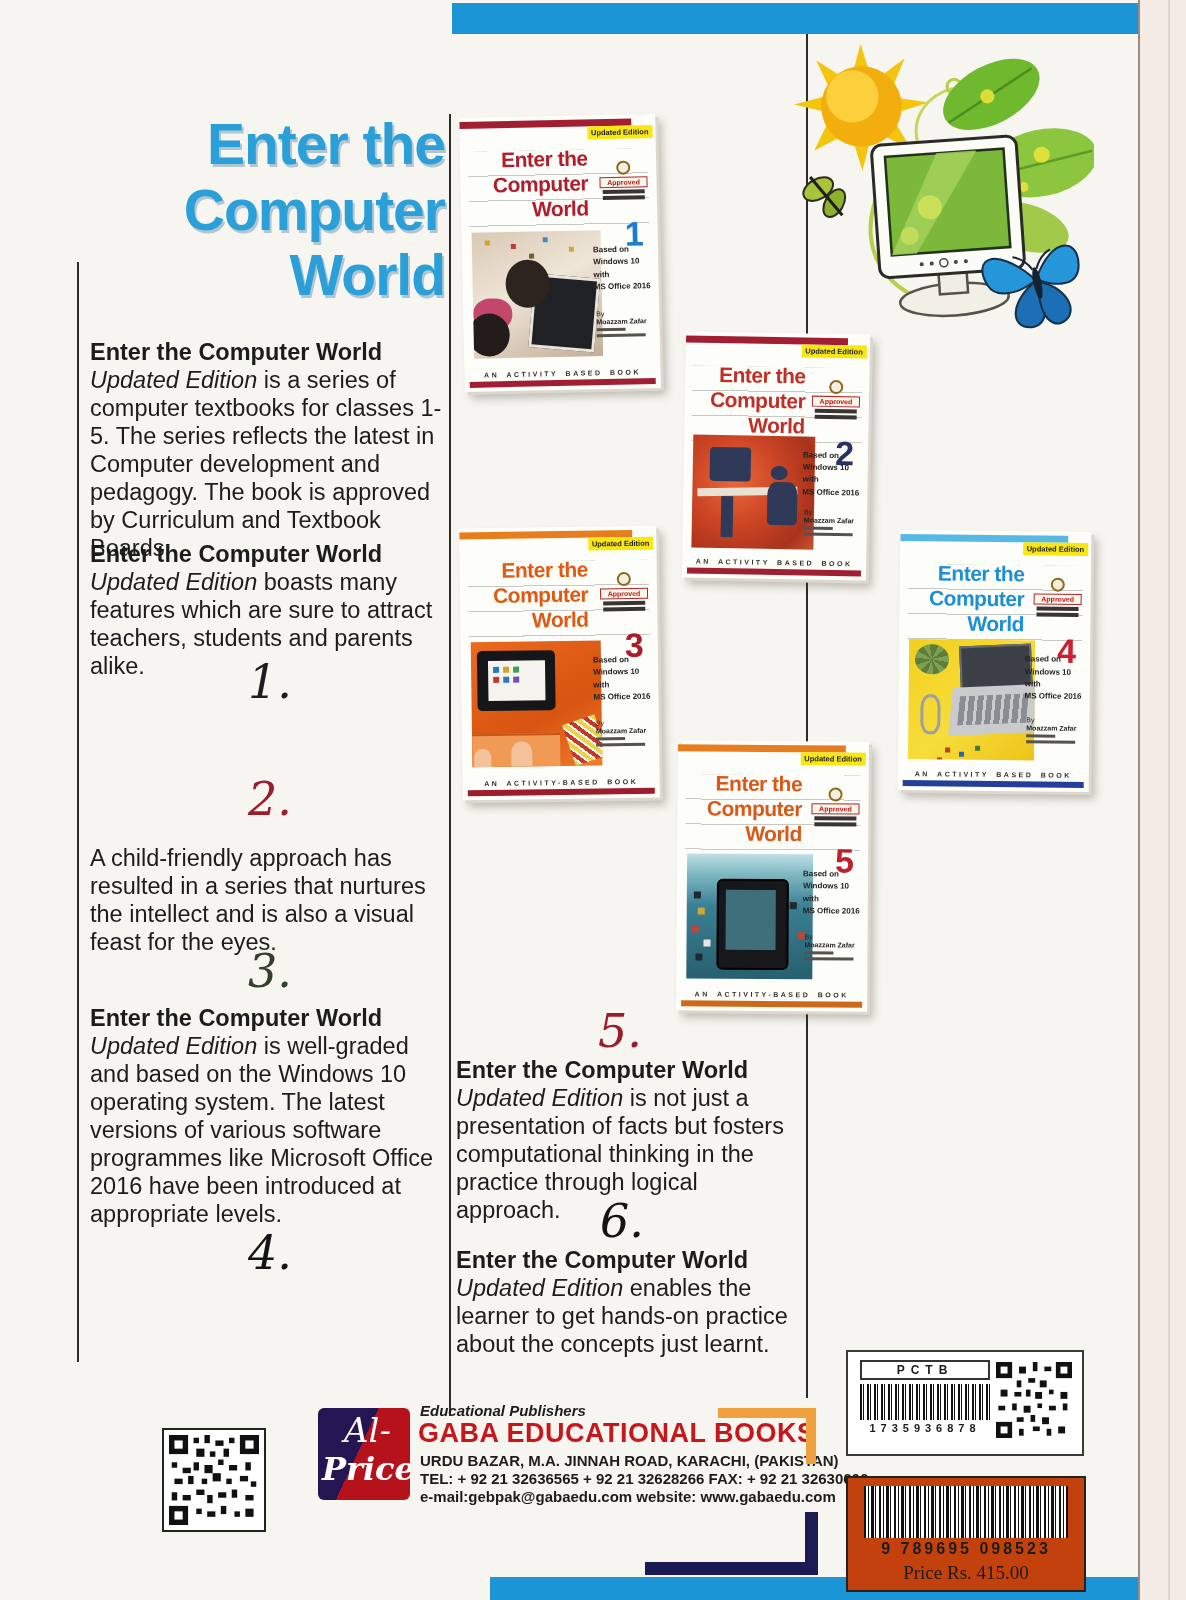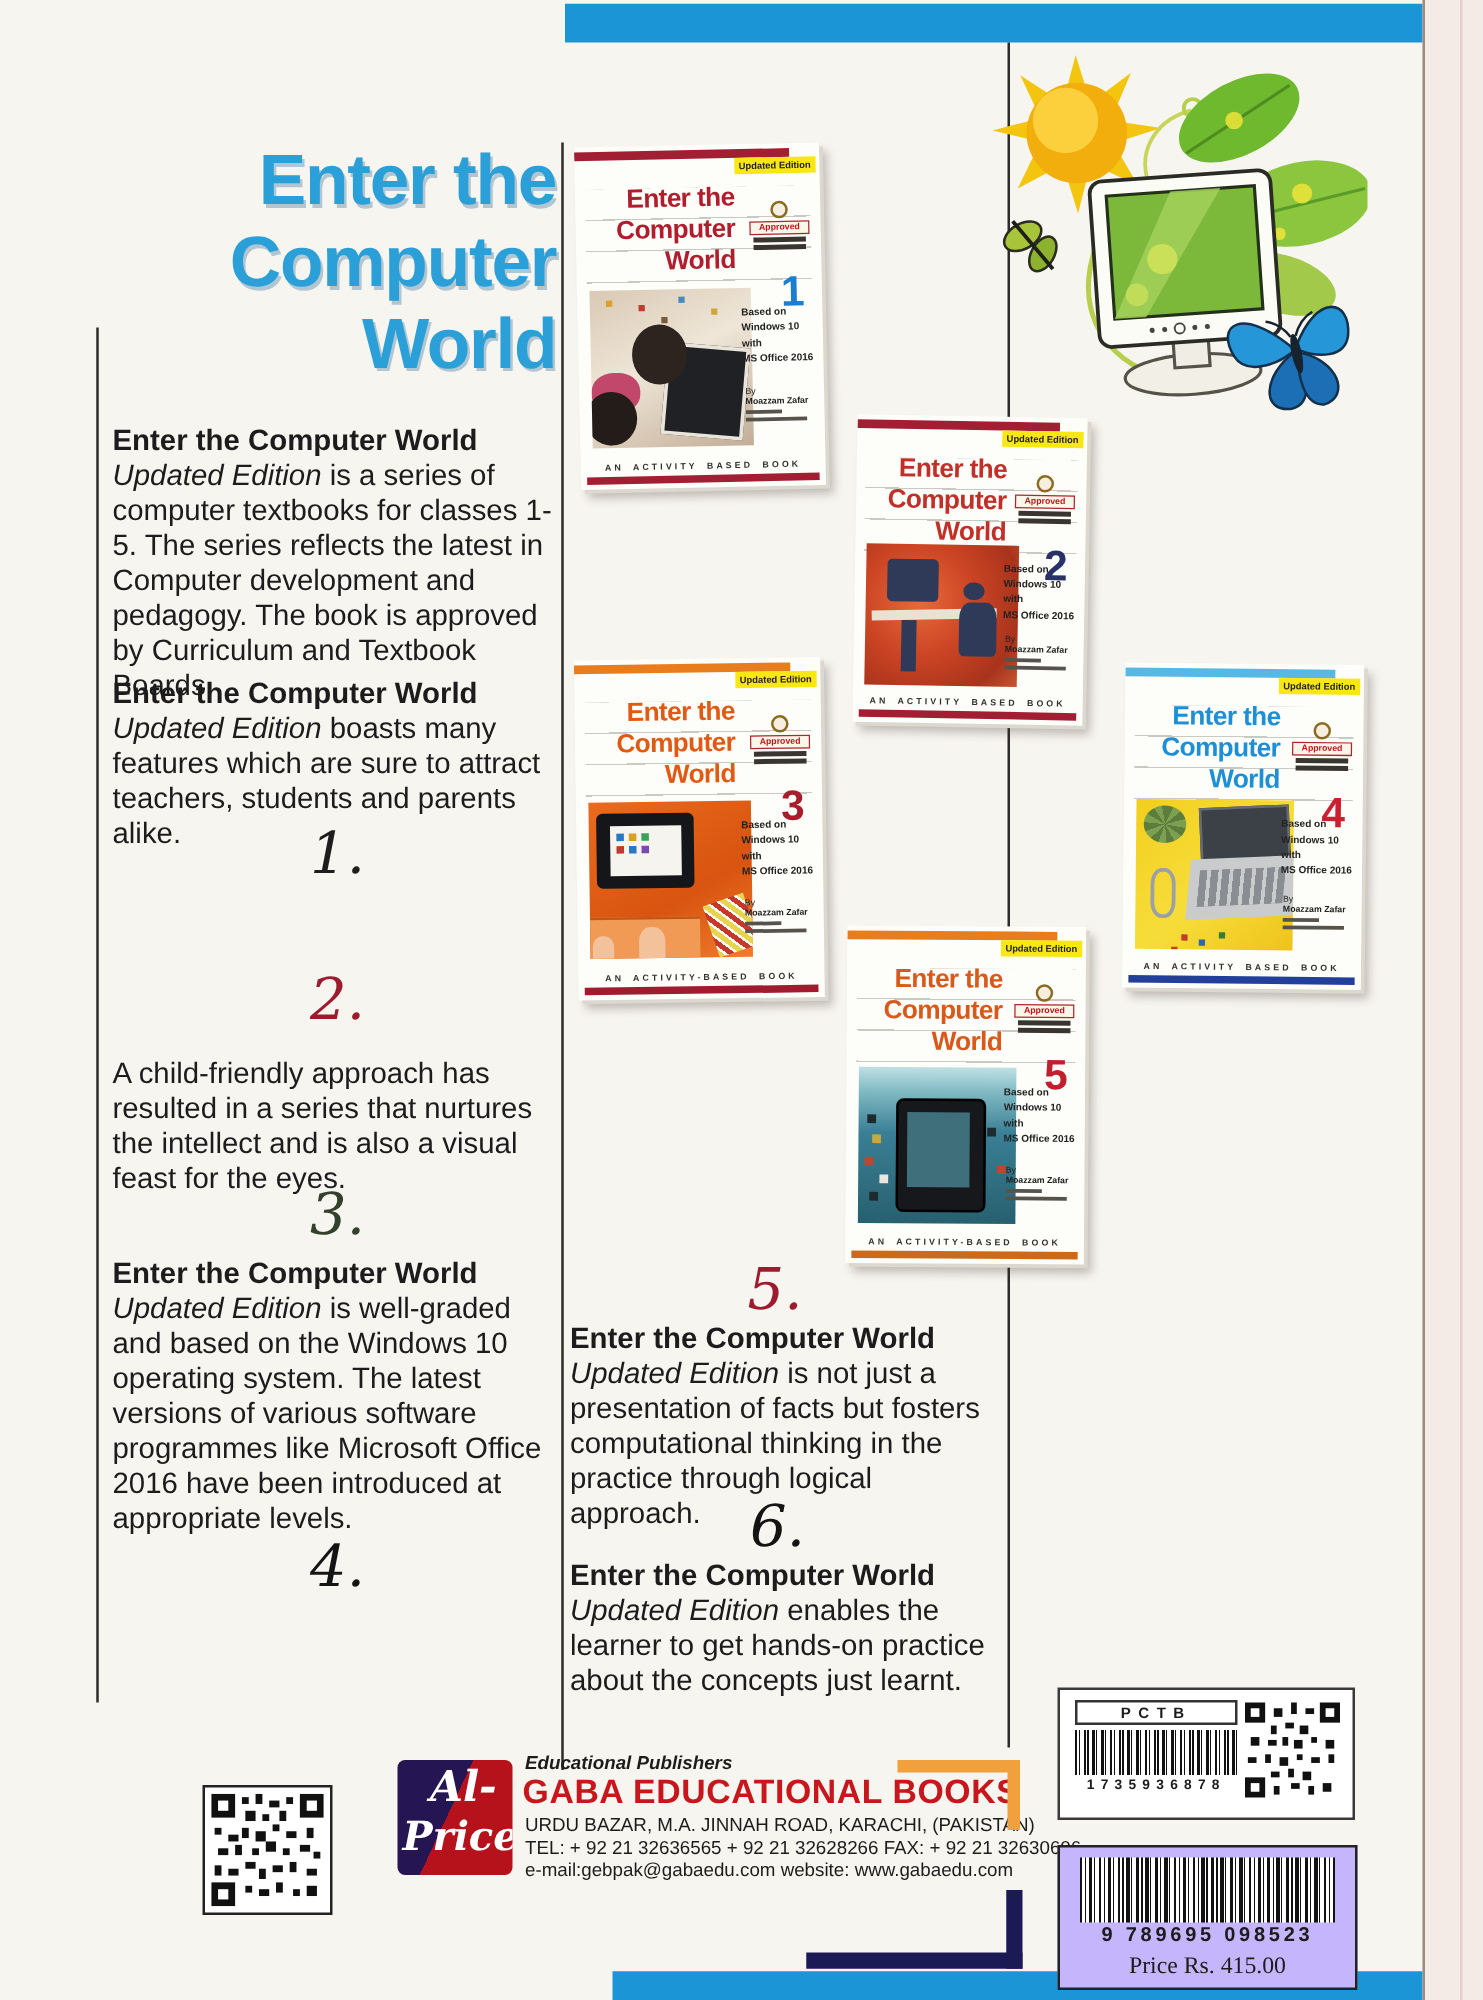--- a/index.html
+++ b/index.html
@@ -107,43 +107,43 @@
           border:2px solid #000;border-radius:6px;}
   .i5-tabscreen{position:absolute;left:31%;top:29%;width:40%;height:48%;background:#3f6f7a;}
   .i5-bits{position:absolute;left:6%;top:30%;width:7px;height:7px;background:#1d2a2e;
            box-shadow:4px 16px 0 #caa93a,-2px 34px 0 #bf4434,10px 48px 0 #e8e6df,2px 62px 0 #1d2a2e,
                       86px -8px 0 #caa93a,96px 10px 0 #1d2a2e,104px 40px 0 #bf4434;}
 
   
   .algaba{left:318px;top:1408px;width:92px;height:92px;border-radius:6px;overflow:hidden;
           background:linear-gradient(115deg,#251553 45%,#b5121b 45%);
           font-family:"DejaVu Serif",serif;font-style:italic;color:#fff;z-index:2;}
-  .algaba .l1{position:absolute;left:26px;top:2px;font-size:34px;font-weight:bold;}
+  .algaba .l1{position:absolute;left:26px;top:2px;font-size:34px;font-weight:normal;}
   .algaba .l2{position:absolute;left:4px;top:42px;font-size:32px;font-weight:bold;}
   .pub-tagline{left:420px;top:1402px;font-size:15px;font-style:italic;font-weight:bold;}
   .pub-name{left:418px;top:1418px;font-size:27px;font-weight:800;color:#c8161d;letter-spacing:.5px;
             white-space:nowrap;}
-  .pub-line{left:420px;font-size:15px;font-weight:normal;white-space:nowrap;}
+  .pub-line{left:420px;font-size:15px;font-weight:bold;white-space:nowrap;}
   .bracket-orange{left:718px;top:1408px;width:88px;height:46px;
                   border-top:10px solid #f0a03c;border-right:10px solid #f0a03c;z-index:1;}
   .bracket-navy{left:645px;top:1512px;width:160px;height:50px;
                 border-bottom:13px solid #1c1a55;border-right:13px solid #1c1a55;z-index:1;}
 
   
   .qr-main{left:162px;top:1428px;width:104px;height:104px;border:2px solid #222;
            background:#fff;padding:5px;box-sizing:border-box;}
   .pctb-box{left:846px;top:1350px;width:234px;height:102px;border:2px solid #3a3a3a;background:#fff;z-index:2;}
   .pctb-label{position:absolute;left:12px;top:8px;width:126px;border:2px solid #333;
               text-align:center;font-size:12px;font-weight:bold;letter-spacing:6px;padding:1px 0;}
   .pctb-bars{position:absolute;left:12px;top:32px;width:130px;height:36px;
              background:repeating-linear-gradient(90deg,#111 0 2px,#fff 2px 3px,#111 3px 4px,#fff 4px 7px,#111 7px 9px,#fff 9px 10px,#111 10px 11px,#fff 11px 14px);}
   .pctb-digits{position:absolute;left:10px;top:70px;width:134px;text-align:center;
                font-size:11px;font-weight:bold;letter-spacing:5px;}
   .pctb-qr{position:absolute;right:10px;top:8px;width:76px;height:80px;}
-  .isbn-box{left:846px;top:1476px;width:236px;height:112px;border:2px solid #222;background:#c4b5fd;z-index:2;}
+  .isbn-box{left:846px;top:1476px;width:236px;height:112px;border:2px solid #222;background:#c2410c;z-index:2;}
   .isbn-bars{position:absolute;left:16px;top:8px;width:204px;height:52px;
              background:repeating-linear-gradient(90deg,#111 0 2px,#fff 2px 4px,#111 4px 5px,#fff 5px 7px,#111 7px 10px,#fff 10px 11px,#111 11px 12px,#fff 12px 15px);}
   .isbn-digits{position:absolute;left:0;top:62px;width:100%;text-align:center;
                font-size:16px;font-weight:bold;letter-spacing:3px;}
   .isbn-price{position:absolute;left:0;top:84px;width:100%;text-align:center;font-size:19px;font-family:Liberation Serif, serif;}
 
   .deco-art{left:788px;top:36px;width:306px;height:302px;z-index:2;}
 </style>
 </head>
 <body>

